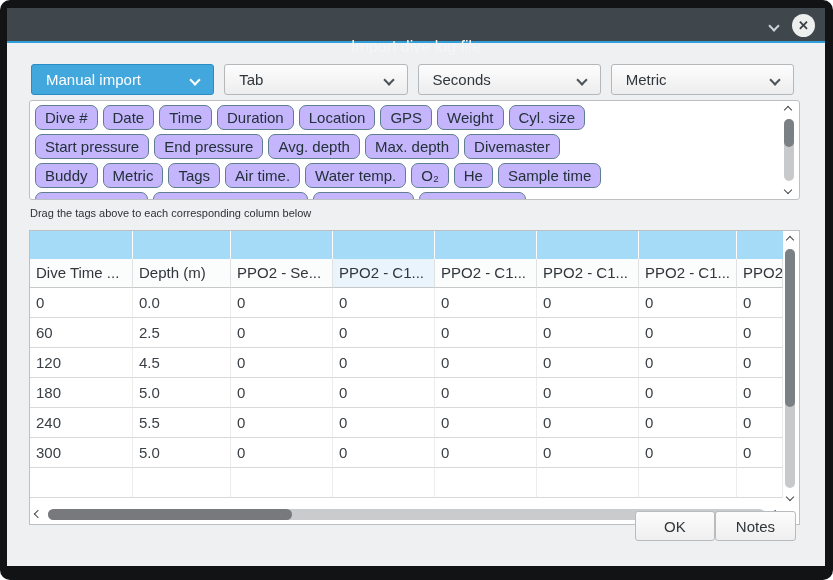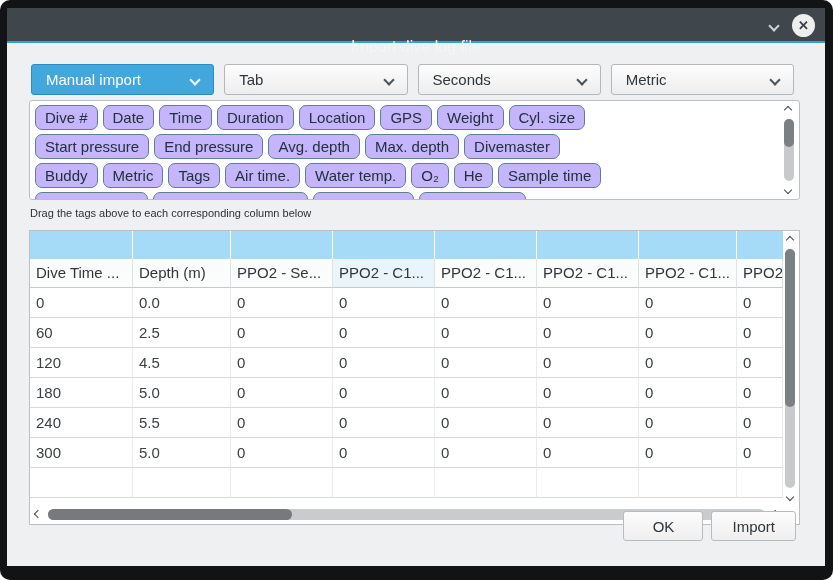--- a/index.html
+++ b/index.html
@@ -65,21 +65,21 @@
                     font-size:15px; color:#3a4045; padding-left:6px; white-space:nowrap; overflow:hidden; }
   .tbl-vscroll { position:absolute; top:2px; right:2px; bottom:20px; width:14px; }
   .tbl-vscroll .v-track { left:2px; }
   .hscroll { position:absolute; left:0; right:16px; bottom:0; height:18px; }
   .hscroll .chev-l { position:absolute; left:5px; top:5px; }
   .hscroll .chev-r { position:absolute; right:5px; top:5px; }
   .h-track { position:absolute; left:18px; right:18px; top:3px; height:11px; background:#cacbcd; border-radius:6px; }
   .h-thumb { position:absolute; left:0; top:0; height:11px; width:34%; background:#77797c; border-radius:6px; }
 
   
-  .footer { position:absolute; right:29px; top:503px; display:flex; gap:8px; }
+  .footer { position:absolute; right:29px; top:503px; display:flex; }
   .btn { height:30px; min-width:80px; padding:0 20px; border:1px solid #b9bcbf; border-radius:3px;
          background:linear-gradient(#fcfcfc,#efeff0); font-size:15px; color:#31363b;
          font-family:"Liberation Sans", sans-serif; }
 </style>
 </head>
 <body>
 
 <div class="frame">
   <div class="dialog">
 
@@ -263,17 +263,17 @@
         <span class="chev left sb chev-l"></span>
         <div class="h-track">
           <div class="h-thumb"></div>
         </div>
         <span class="chev right sb chev-r"></span>
       </div>
     </div>
 
     <div class="footer">
       <button class="btn">OK</button>
-      <button class="btn">Import</button>
+      <button class="btn">Notes</button>
     </div>
 
   </div>
 </div>
 
 </body></html>

